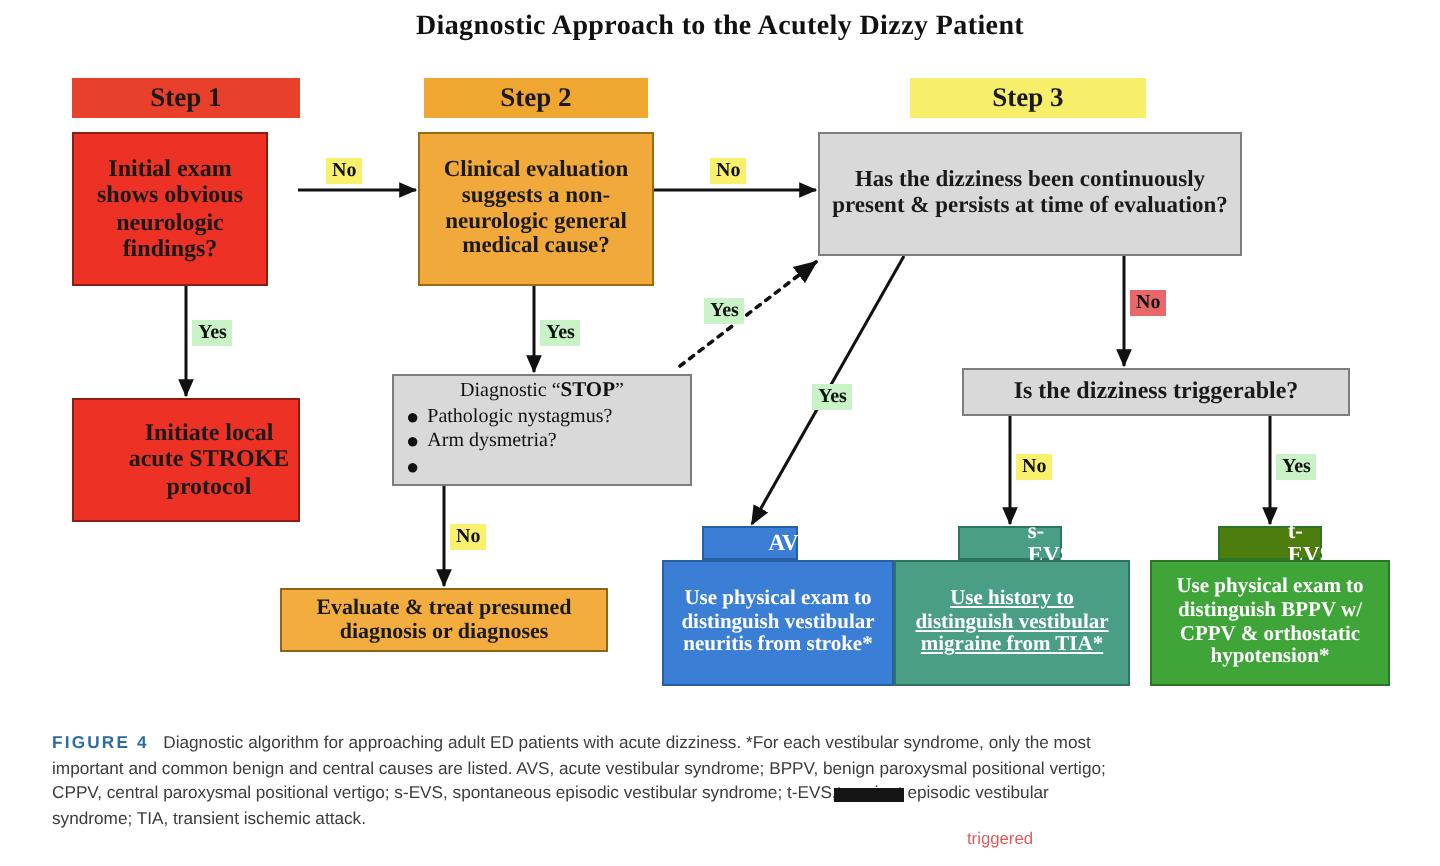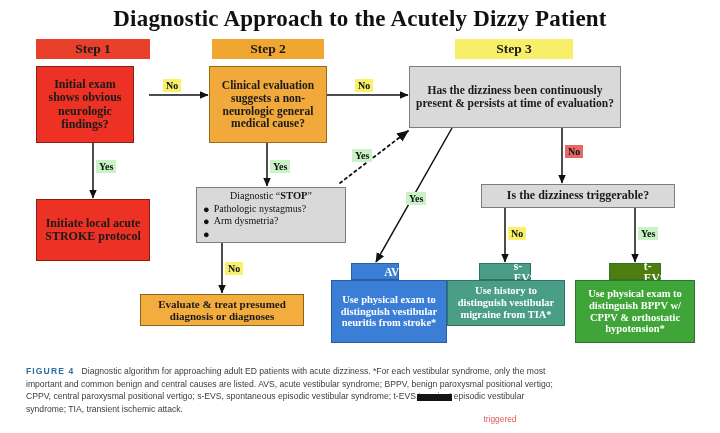--- a/index.html
+++ b/index.html
@@ -9,21 +9,21 @@
     position:relative;
   }
   #stage{position:absolute;left:0;top:0;width:720px;height:433px;}
 
   .abs{position:absolute;box-sizing:border-box;}
 
   
   .title{
     left:0;top:6px;width:720px;text-align:center;
     font-family:"Liberation Serif", serif;
-    font-weight:bold;font-size:23px;color:#111;letter-spacing:.2px;
+    font-weight:bold;font-size:14px;color:#111;letter-spacing:.2px;
   }
 
   
   .step{
     text-align:center;font-weight:bold;font-size:13.5px;color:#1a1a1a;
     line-height:20px;height:20px;
     font-family:"Liberation Serif", serif;
   }
   .step1{background:#e8402a;}
   .step2{background:#efa731;}
@@ -137,21 +137,21 @@
 
     <line x1="635" y1="208" x2="635" y2="262" stroke="#111" stroke-width="1.5" marker-end="url(#ah)"></line>
   </svg>
 
   <div class="abs step step1" style="left:36px;top:39px;width:114px;">Step 1</div>
   <div class="abs step step2" style="left:212px;top:39px;width:112px;text-align:center;">Step 2</div>
   <div class="abs step step3" style="left:455px;top:39px;width:118px;">Step 3</div>
 
   <div class="abs box red" style="left:36px;top:66px;width:98px;height:77px;font-size:12px;">Initial exam shows obvious neurologic findings?</div>
 
-  <div class="abs box red" style="left:36px;top:199px;width:114px;height:62px;font-size:12px;">Initiate local acute STROKE protocol</div>
+  <div class="abs box red" style="left:36px;top:199px;width:114px;height:62px;font-size:12px;padding-left:26px;">Initiate local acute STROKE protocol</div>
 
   <div class="abs box orange" style="left:209px;top:66px;width:118px;height:77px;font-size:11.5px;">Clinical evaluation suggests a non-neurologic general medical cause?</div>
 
   <div class="abs stopbox" style="left:196px;top:187px;width:150px;height:56px;">
     <div class="stop-title"><span>Diagnostic “</span><b>STOP</b><span>”</span></div>
     <div class="stop-li">
       <span class="bullet">●</span>
       <span>Pathologic nystagmus?</span>
     </div>
     <div class="stop-li">
@@ -166,21 +166,21 @@
   <div class="abs box gray" style="left:409px;top:66px;width:212px;height:62px;font-size:11.5px;">Has the dizziness been continuously present &amp; persists at time of evaluation?</div>
 
   <div class="abs box orange2" style="left:140px;top:294px;width:164px;height:32px;font-size:11px;">Evaluate &amp; treat presumed diagnosis or diagnoses</div>
 
   <div class="abs box gray" style="left:481px;top:184px;width:194px;height:24px;font-size:12px;">Is the dizziness triggerable?</div>
 
   <div class="abs tag tag-blue" style="left:351px;top:263px;width:48px;height:17px;">AVS</div>
   <div class="abs box blue" style="left:331px;top:280px;width:116px;height:63px;font-size:10.5px;">Use physical exam to distinguish vestibular neuritis from stroke*</div>
 
   <div class="abs tag tag-teal" style="left:479px;top:263px;width:52px;height:17px;">s-EVS</div>
-  <div class="abs box teal" style="left:447px;top:280px;width:118px;height:46px;font-size:10.5px;">Use history to distinguish vestibular migraine from TIA*</div>
+  <div class="abs box teal" style="left:447px;top:280px;width:118px;height:63px;font-size:10.5px;text-decoration:underline;">Use history to distinguish vestibular migraine from TIA*</div>
 
   <div class="abs tag tag-green" style="left:609px;top:263px;width:52px;height:17px;">t-EVS</div>
   <div class="abs box green" style="left:575px;top:280px;width:120px;height:63px;font-size:10.5px;">Use physical exam to distinguish BPPV w/ CPPV &amp; orthostatic hypotension*</div>
 
   <div class="abs lbl lbl-no" style="left:163px;top:79px;">No</div>
   <div class="abs lbl lbl-yes" style="left:96px;top:160px;">Yes</div>
   <div class="abs lbl lbl-no" style="left:355px;top:79px;">No</div>
   <div class="abs lbl lbl-yes" style="left:270px;top:160px;">Yes</div>
   <div class="abs lbl lbl-no" style="left:225px;top:262px;">No</div>
   <div class="abs lbl lbl-yes" style="left:352px;top:149px;">Yes</div>

